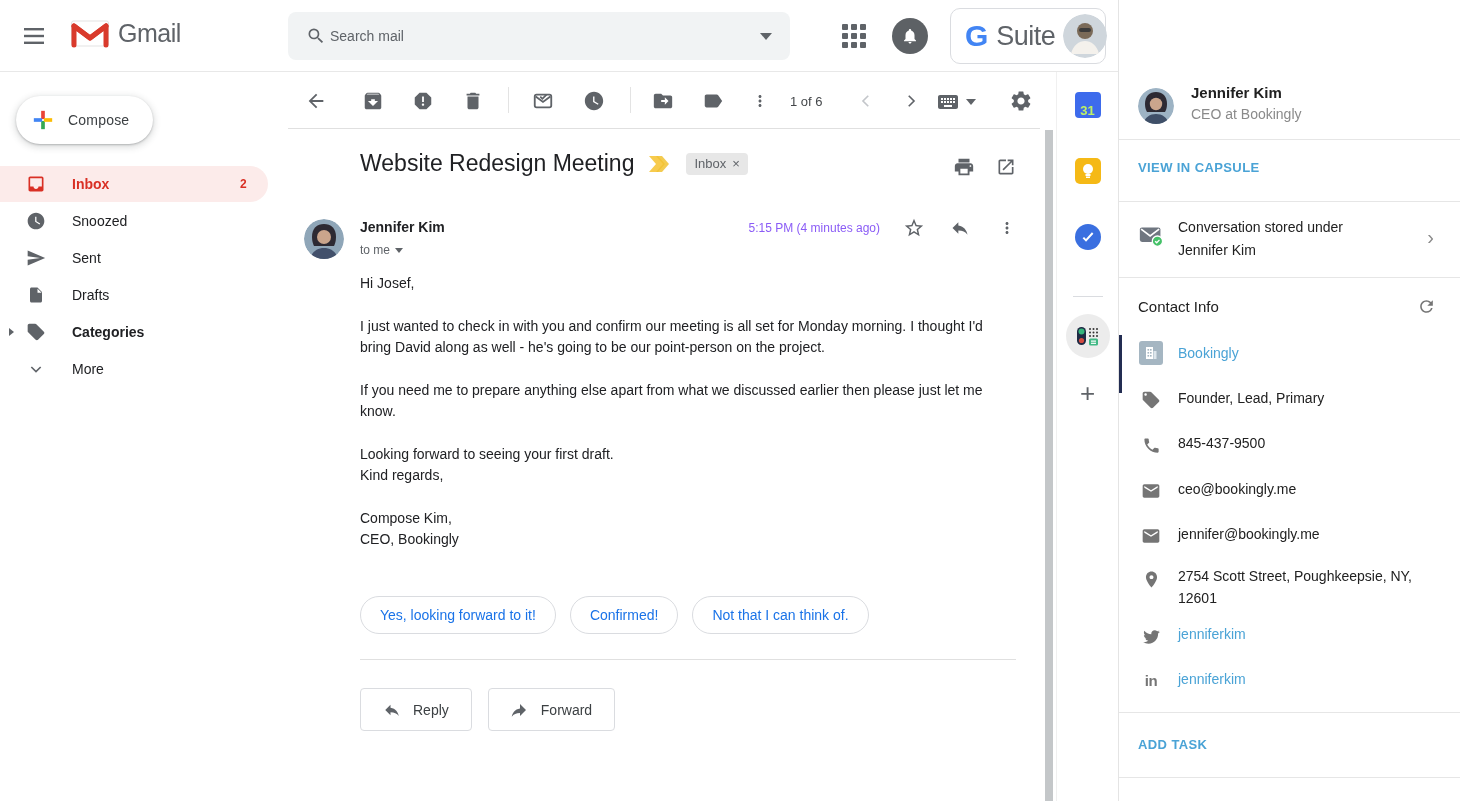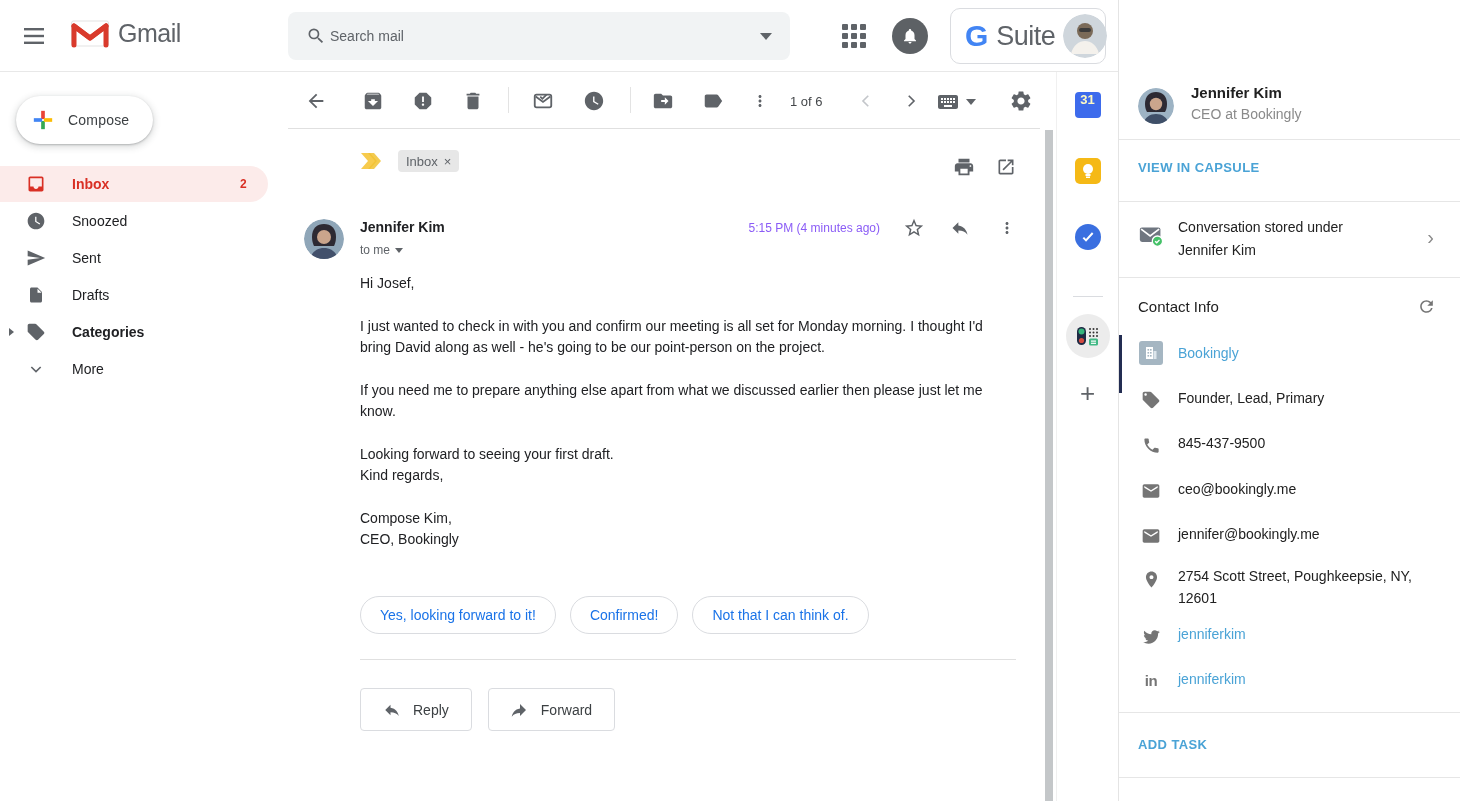--- a/index.html
+++ b/index.html
@@ -65,21 +65,21 @@
   .rf-row { left:360px; top:688px; display:flex; gap:16px; }
   .rf-btn { height:43px; padding:0 22px; border:1px solid #dadce0; border-radius:4px; background:#fff; display:flex; align-items:center; gap:12px; font-size:14px; font-weight:500; color:#3c4043; font-family:"Liberation Sans",sans-serif; cursor:pointer; }
 
   
   .main-scrollbar { left:1044px; top:130px; width:10px; height:671px; background:#fff; }
   .main-scrollbar .thumb { position:absolute; left:1px; top:0; width:8px; height:671px; background:#c4c7c9; }
 
   
   .side-strip { left:1056px; top:72px; width:62px; height:729px; background:#fff; border-left:1px solid #f0f0f0; }
   .strip-icon { position:absolute; left:50%; transform:translateX(-50%); cursor:pointer; }
-  .cal-icon { width:26px; height:26px; background:#3d6bec; border-radius:4px; color:#fef9c3; font-size:13px; font-weight:bold; display:flex; align-items:flex-start; justify-content:center; }
+  .cal-icon { width:26px; height:26px; background:#3d6bec; border-radius:4px; color:#bef264; font-size:13px; font-weight:bold; display:flex; align-items:flex-end; justify-content:center; }
   .keep-icon { width:26px; height:26px; background:#f5b916; border-radius:5px; display:flex; align-items:center; justify-content:center; }
   .tasks-icon { width:26px; height:26px; background:#3a6fe0; border-radius:50%; display:flex; align-items:center; justify-content:center; }
   .strip-divider { position:absolute; left:16px; top:224px; width:30px; height:1px; background:#dadce0; }
   .capsule-chip { width:44px; height:44px; border-radius:50%; background:#ececec; display:flex; align-items:center; justify-content:center; }
   .plus-icon { font-size:26px; color:#5f6368; font-weight:300; }
 
   
   .capsule-panel { left:1118px; top:0; width:342px; height:801px; background:#fff; border-left:1px solid #e4e4e4; }
   .cp-header { position:absolute; left:0; top:0; width:342px; height:72px; background:#232d52; display:flex; align-items:center; }
   .cp-title { position:absolute; left:20px; font-size:16px; font-weight:bold; color:#fff; letter-spacing:.2px; }
@@ -297,20 +297,21 @@
     </div>
     <div class="abs tbtn" style="left:1001px;top:81px">
       <svg width="24" height="24" viewBox="0 0 24 24">
           <path fill="#5f6368" d="M19.14 12.94c.04-.3.06-.61.06-.94s-.02-.64-.07-.94l2.03-1.58a.49.49 0 0 0 .12-.61l-1.92-3.32a.488.488 0 0 0-.59-.22l-2.39.96a7.3 7.3 0 0 0-1.62-.94l-.36-2.54a.484.484 0 0 0-.48-.41h-3.84c-.24 0-.43.17-.47.41l-.36 2.54c-.59.24-1.13.57-1.62.94l-2.39-.96c-.22-.08-.47 0-.59.22L2.74 8.87c-.12.21-.08.47.12.61l2.03 1.58c-.05.3-.09.63-.09.94s.02.64.07.94l-2.03 1.58a.49.49 0 0 0-.12.61l1.92 3.32c.12.22.37.29.59.22l2.39-.96c.5.38 1.03.7 1.62.94l.36 2.54c.05.24.24.41.48.41h3.84c.24 0 .44-.17.47-.41l.36-2.54c.59-.24 1.13-.56 1.62-.94l2.39.96c.22.08.47 0 .59-.22l1.92-3.32a.49.49 0 0 0-.12-.61l-2.01-1.58zM12 15.6c-1.98 0-3.6-1.62-3.6-3.6s1.62-3.6 3.6-3.6 3.6 1.62 3.6 3.6-1.62 3.6-3.6 3.6z"></path>
         </svg>
     </div>
   </div>
   <div class="abs toolbar-line"></div>
 
   <div class="abs title-row">
+    <span class="email-title">Website Redesign Meeting</span>
     <svg width="24" height="18" viewBox="0 0 24 18">
       <path d="M1 1h9l7 8-7 8H1l7-8z" fill="#f7cb4d"></path>
       <path d="M8 1h6l7 8-7 8H8l7-8z" fill="#f1c232" opacity="0.85"></path>
     </svg>
     <span class="chip">
       <span>Inbox</span>
       <span class="x">×</span>
     </span>
   </div>
   <div class="abs tbtn" style="left:944px;top:147px">

